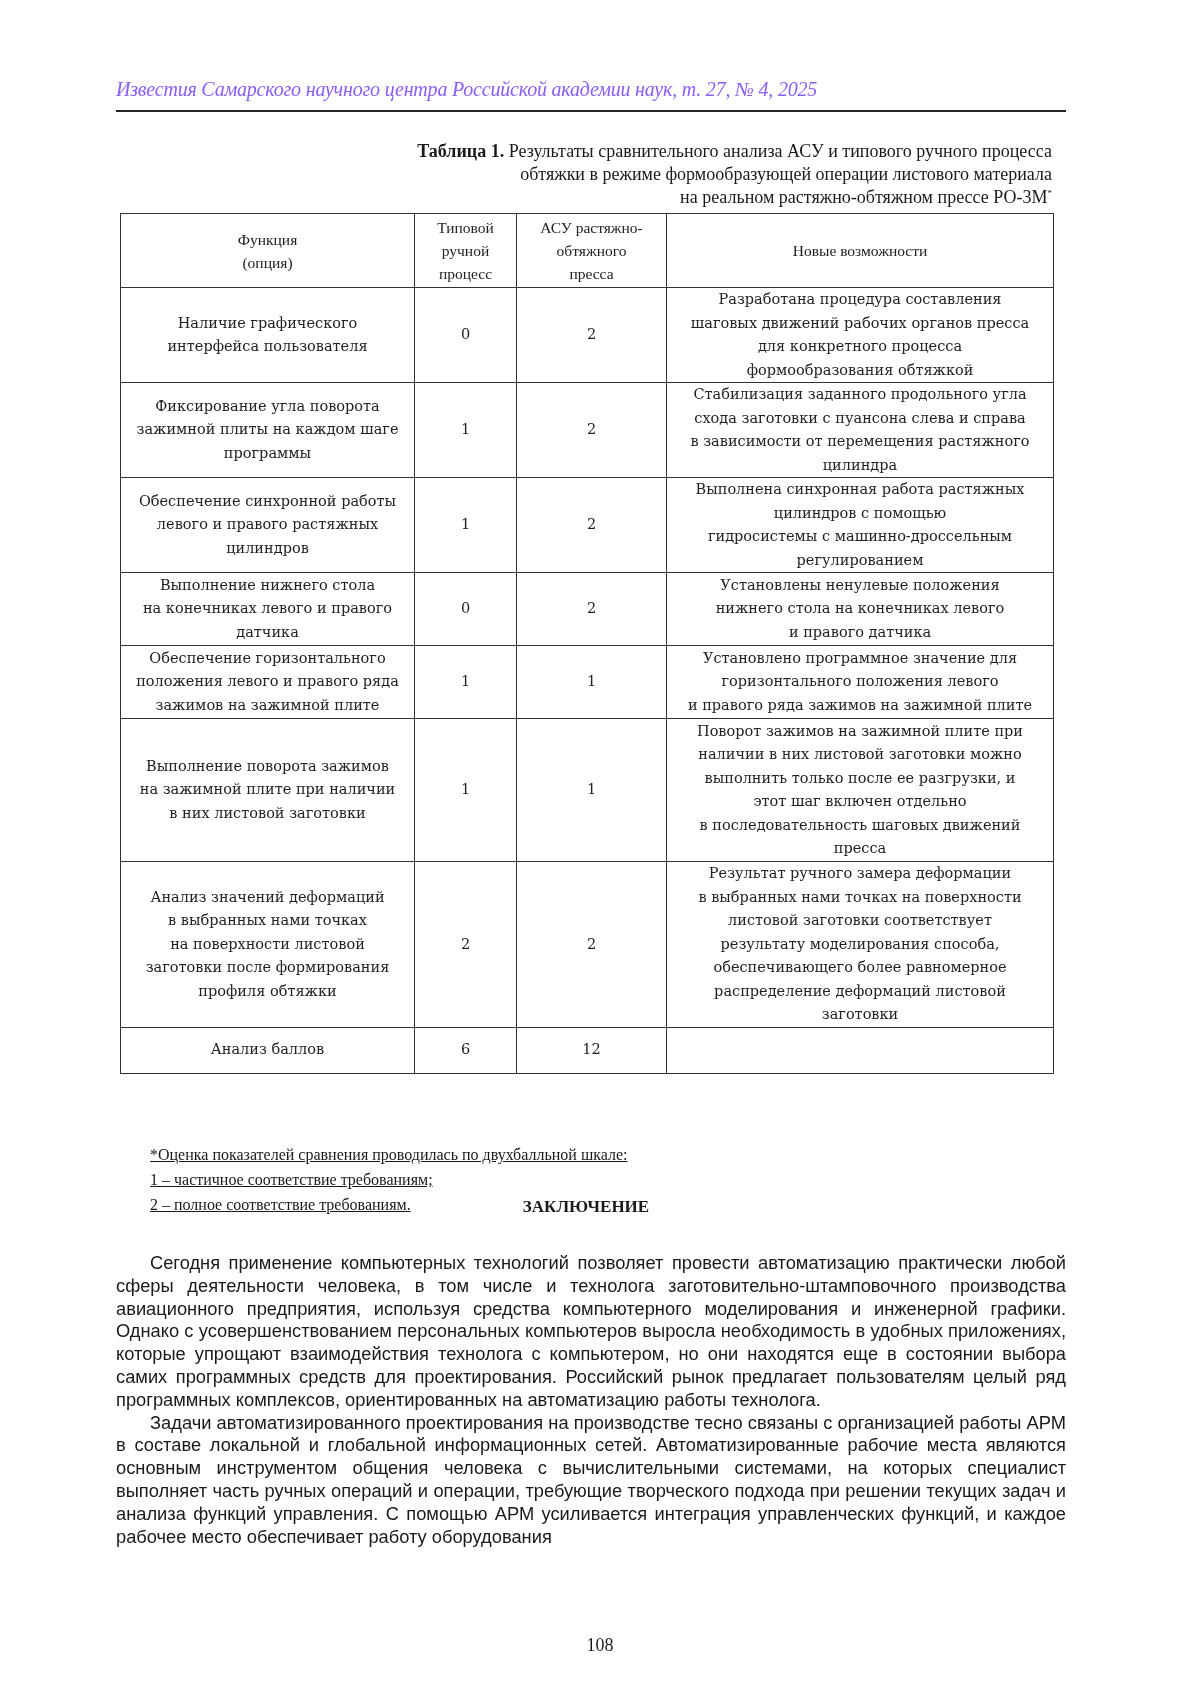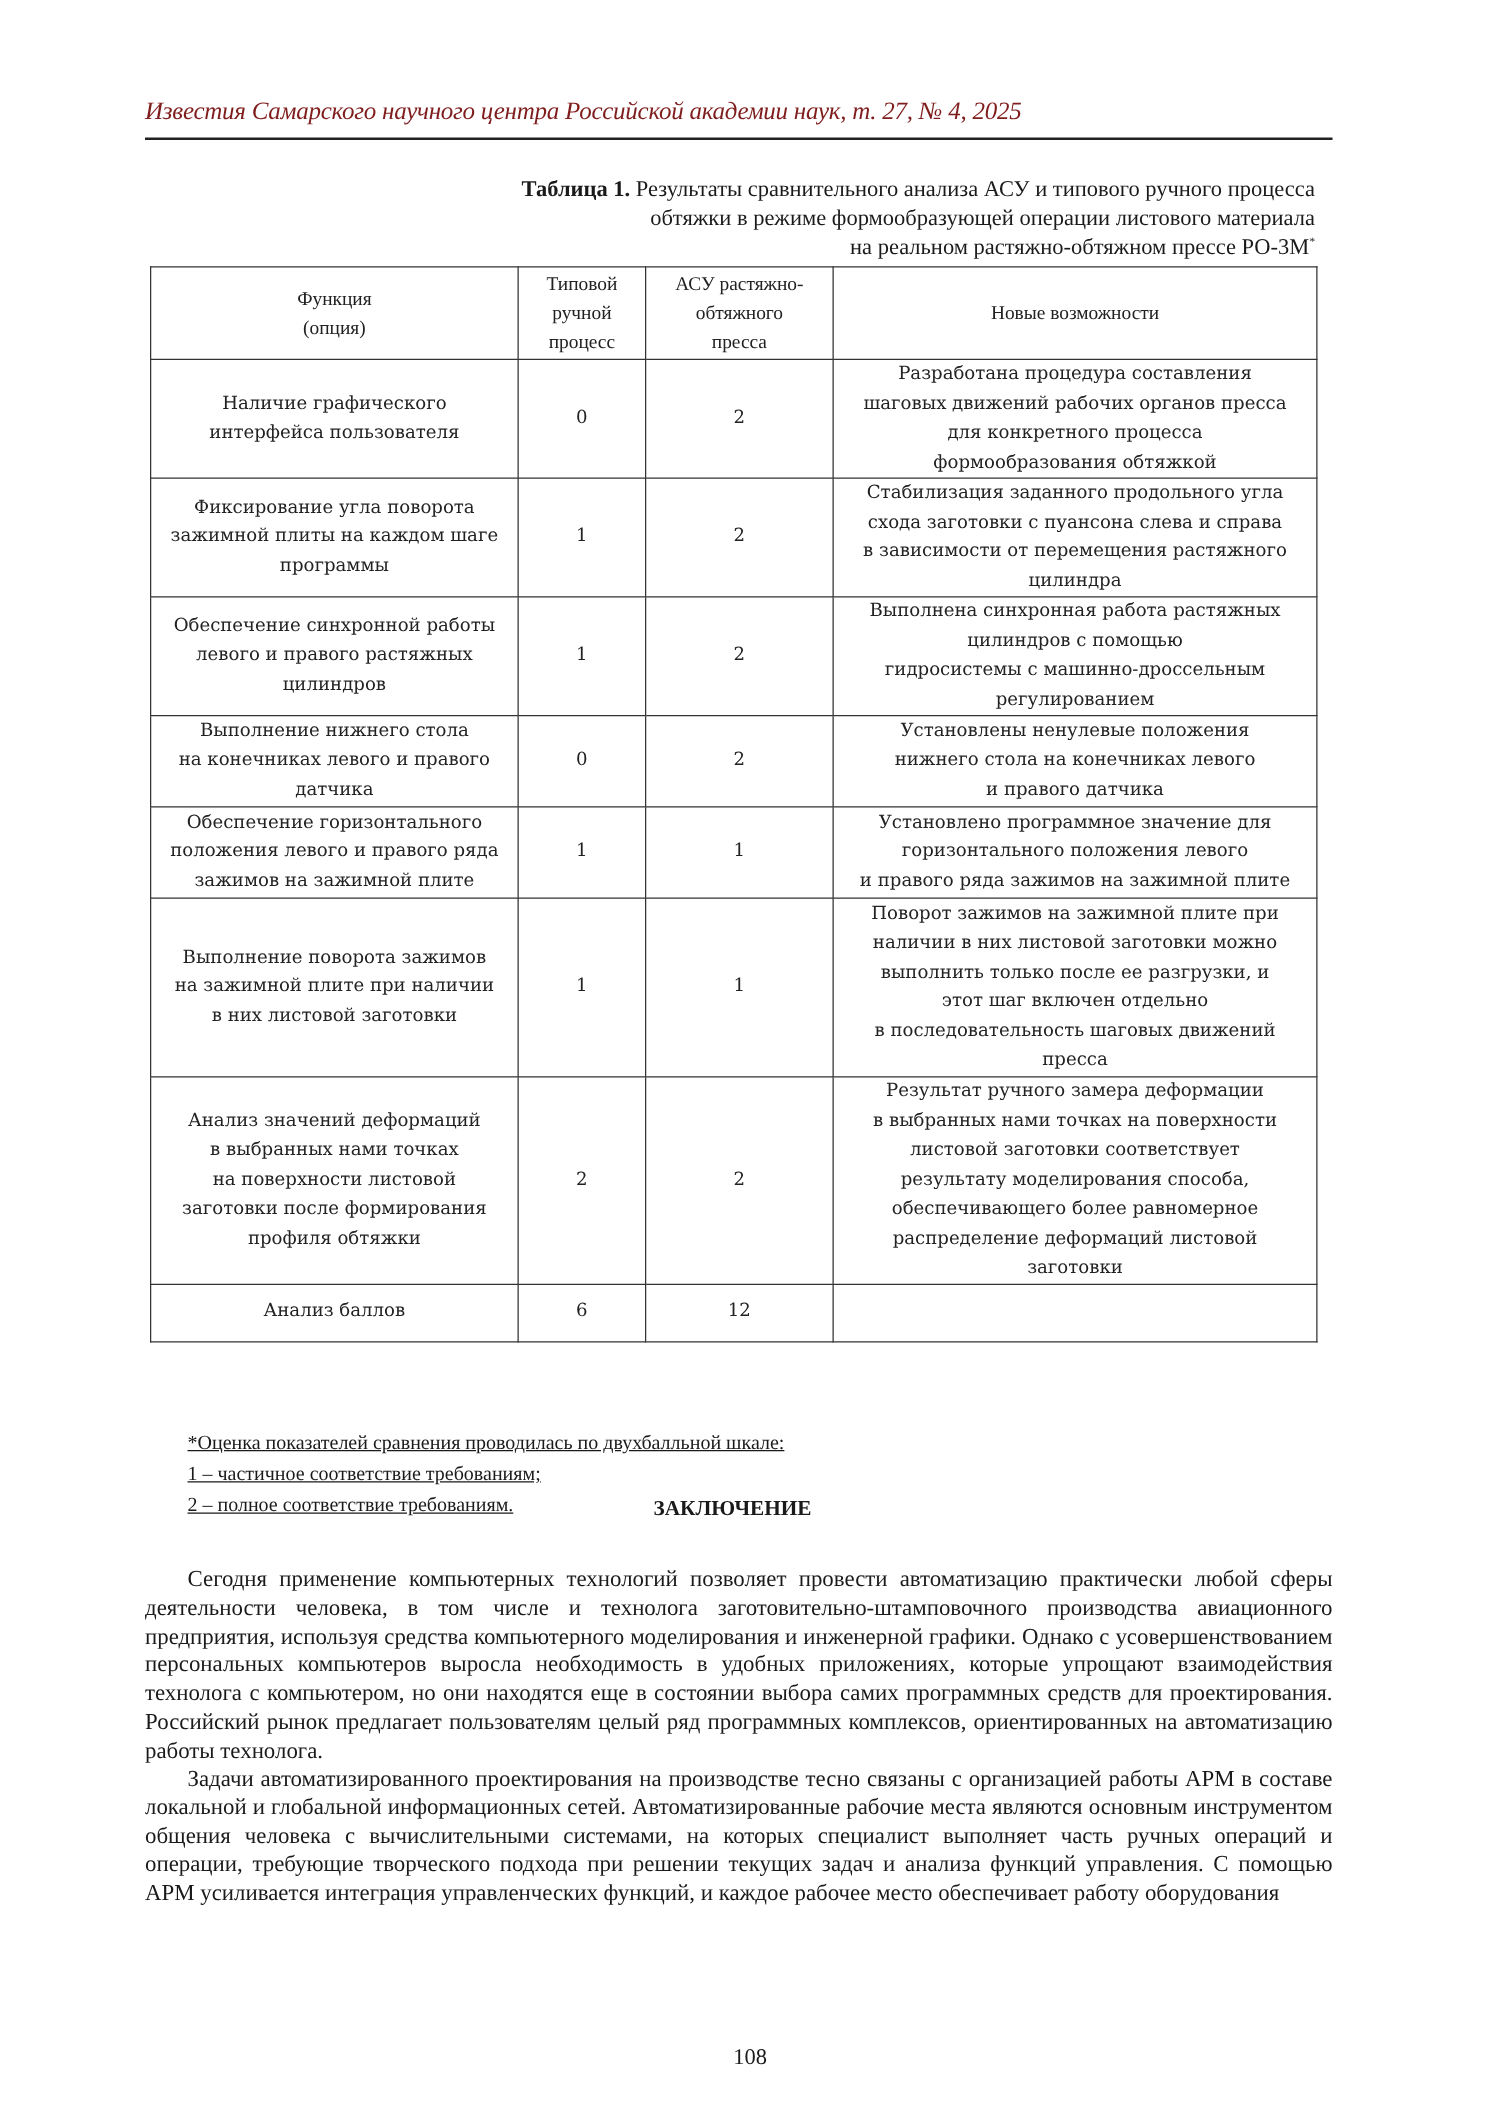--- a/index.html
+++ b/index.html
@@ -4,21 +4,21 @@
 <style>
   html, body { margin: 0; padding: 0; background: #ffffff; }
   body {
     width: 1200px; height: 1698px; position: relative; overflow: hidden;
     font-family: "DejaVu Serif", "Liberation Serif", serif;
     color: #1a1a1a;
   }
   .running-head {
     position: absolute; left: 116px; top: 78px; width: 950px;
     font-family: "Liberation Serif", serif; font-style: italic;
-    font-size: 20px; letter-spacing: -0.2px; color: #7f1d1d;
+    font-size: 20px; letter-spacing: -0.2px; color: #8b5cf6;
   }
   .head-rule {
     position: absolute; left: 116px; top: 110px; width: 950px; height: 0;
     border-top: 2.5px solid #222;
   }
   .caption {
     position: absolute; left: 120px; top: 140px; width: 932px;
     text-align: right; font-family: "Liberation Serif", serif;
     font-size: 18px; line-height: 23px; color: #1a1a1a;
   }
@@ -41,21 +41,21 @@
     position: absolute; left: 150px; top: 1142px; width: 900px;
     font-family: "Liberation Serif", serif; font-size: 16px; line-height: 25px; text-decoration: underline;
   }
   .footnotes div { white-space: nowrap; }
   .section-title {
     position: absolute; left: 120px; top: 1197px; width: 932px; text-align: center;
     font-family: "Liberation Serif", serif; font-weight: bold; font-size: 17px;
   }
   .body-text {
     position: absolute; left: 116px; top: 1252px; width: 950px;
-    font-family: Liberation Serif, serif; font-size: 18.3px; line-height: 22.8px;
+    font-family: Liberation Sans, sans-serif; font-size: 18.3px; line-height: 22.8px;
     text-align: justify; color: #1a1a1a;
   }
   .body-text p { margin: 0; text-indent: 34px; }
   .page-number {
     position: absolute; left: 0; top: 1622px; width: 1200px; text-align: center;
     font-family: "Liberation Serif", serif; font-size: 18px; margin-top: 13px;
   }
 </style>
 </head>
 <body>

